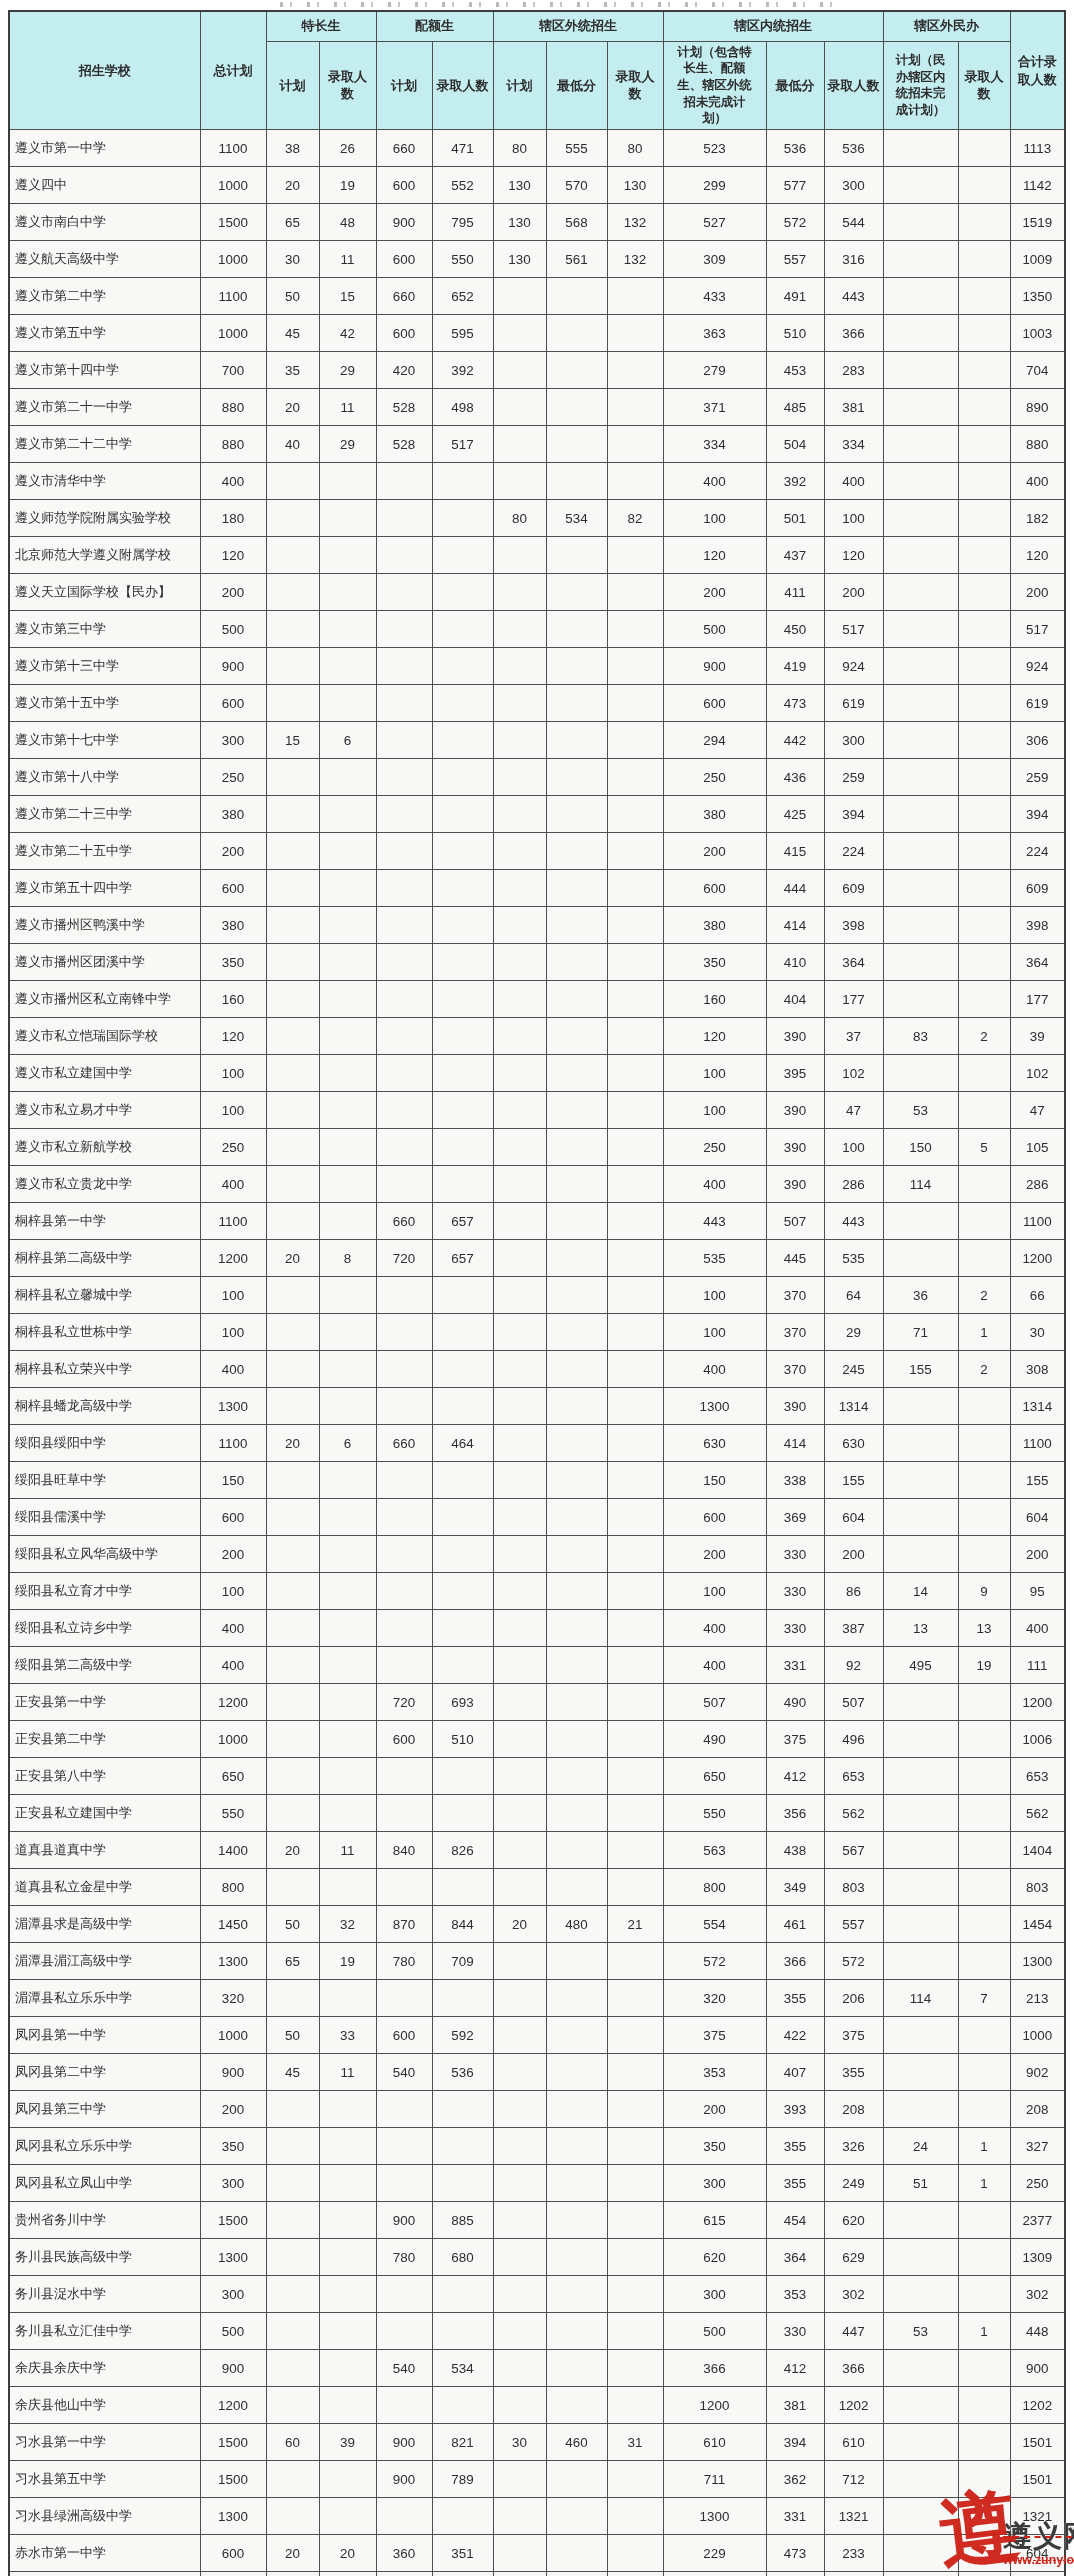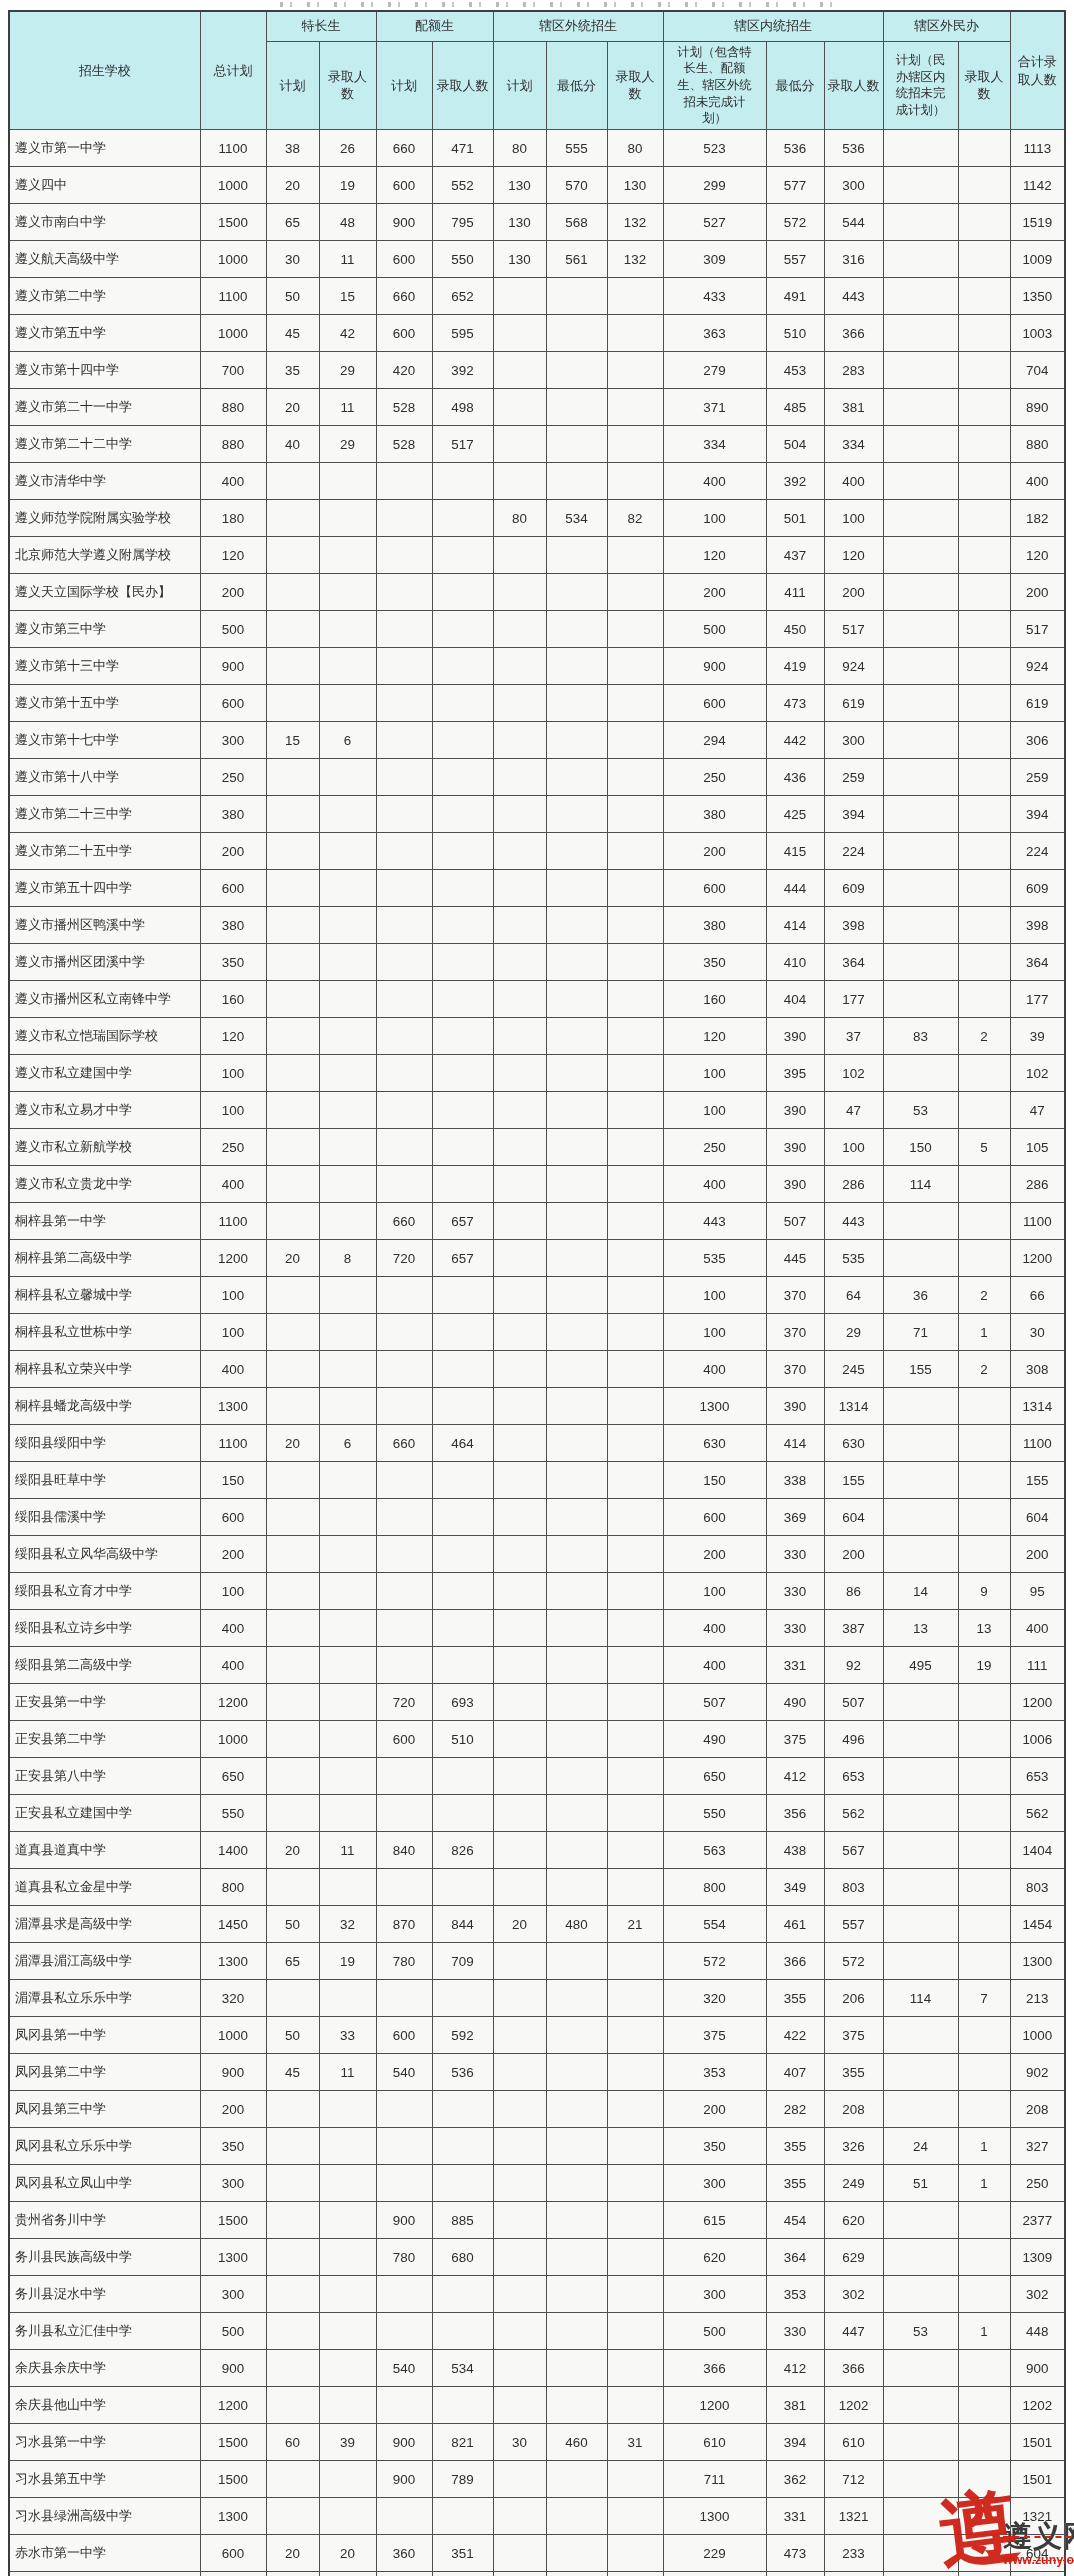--- a/index.html
+++ b/index.html
@@ -25,21 +25,21 @@
     position:absolute; top:10px; left:8px; width:1052px;
     border-collapse:collapse; table-layout:fixed;
     border:2px solid #3d3d3d;
   }
   .grid th,.grid td{
     border:1px solid var(--border);
     text-align:center; vertical-align:middle; overflow:hidden;
   }
   .grid thead th{
     background:var(--header_bg);
-    font-weight:normal; font-size:13px; line-height:1.35; padding:2px 3px;
+    font-weight:bold; font-size:13px; line-height:1.35; padding:2px 3px;
   }
   .grid thead tr.h1{height:30px;}
   .grid thead tr.h2{height:84px;}
   .grid thead th.long-plan{font-size:12.4px; padding:2px 9px;}
   .grid tbody td{
     height:37px; font-size:13.4px; background:var(--row_bg); padding:0 2px;
     font-family:"Liberation Sans","DejaVu Sans",sans-serif;
   }
   .grid tbody td.school{
     text-align:left; padding-left:5px; font-size:13px;
@@ -1019,21 +1019,21 @@
         <td class="school">凤冈县第三中学</td>
         <td>200</td>
         <td></td>
         <td></td>
         <td></td>
         <td></td>
         <td></td>
         <td></td>
         <td></td>
         <td>200</td>
-        <td>282</td>
+        <td>393</td>
         <td>208</td>
         <td></td>
         <td></td>
         <td>208</td>
       </tr>
       <tr>
         <td class="school">凤冈县私立乐乐中学</td>
         <td>350</td>
         <td></td>
         <td></td>

